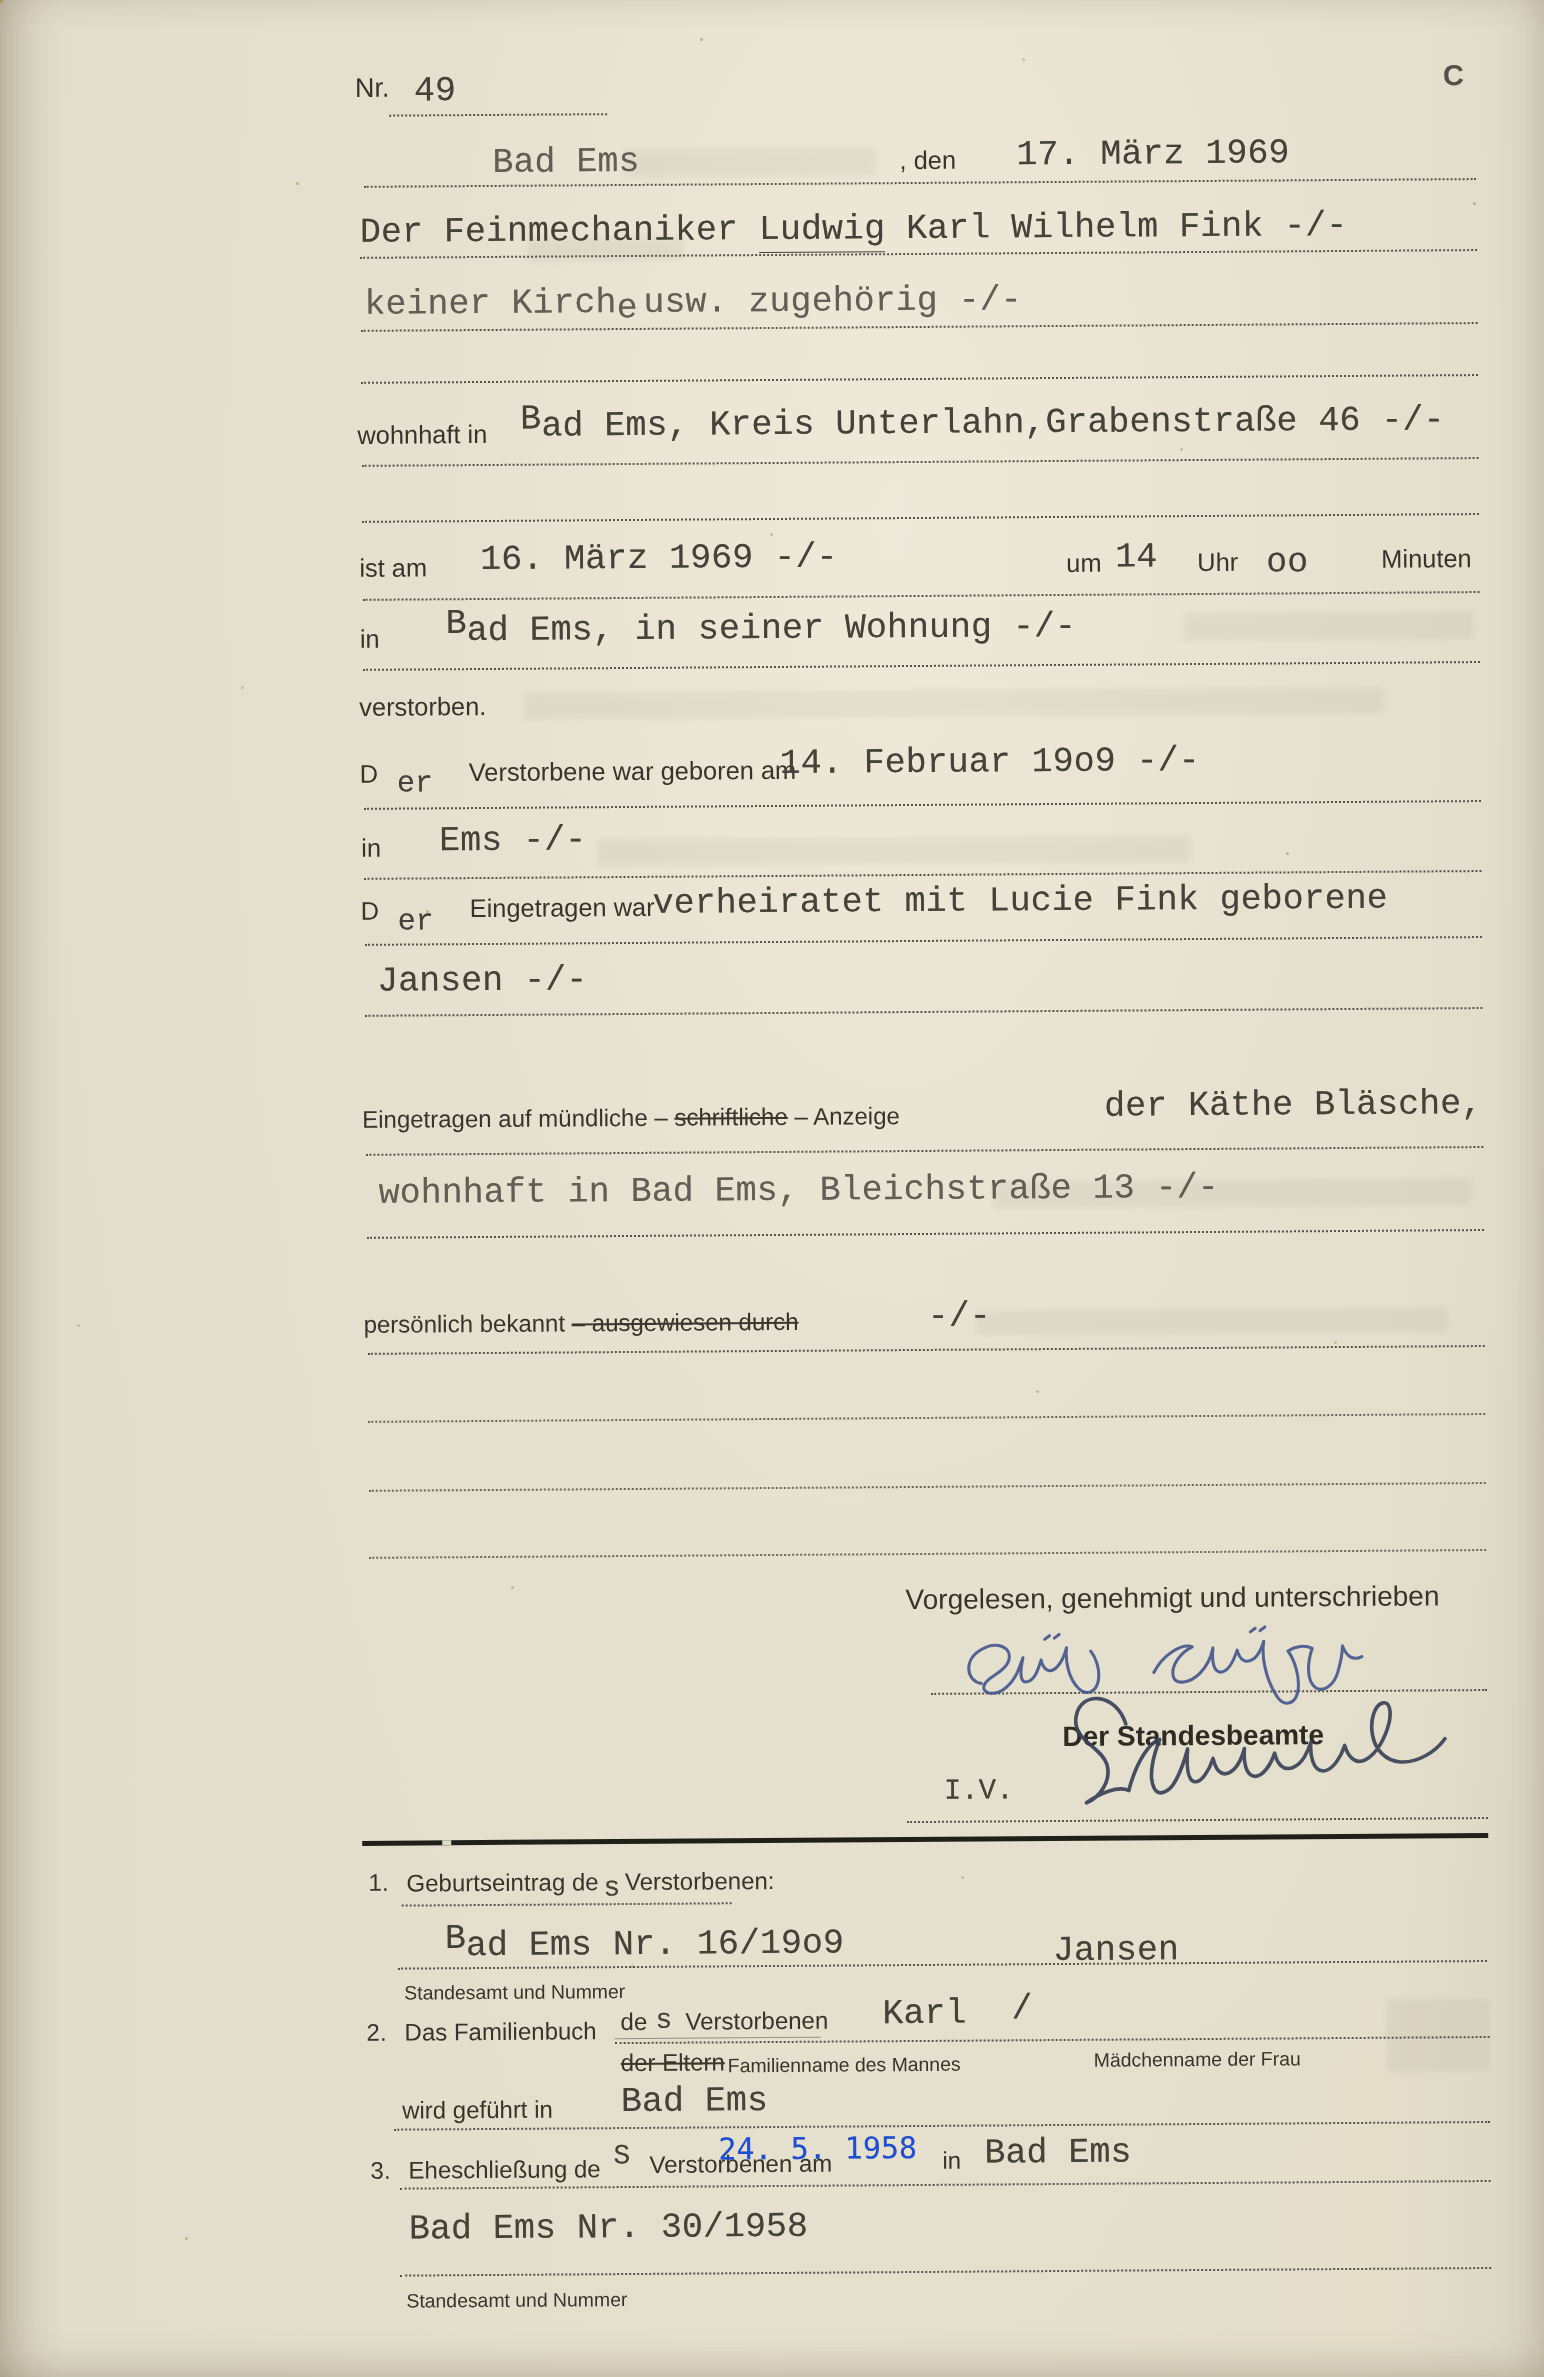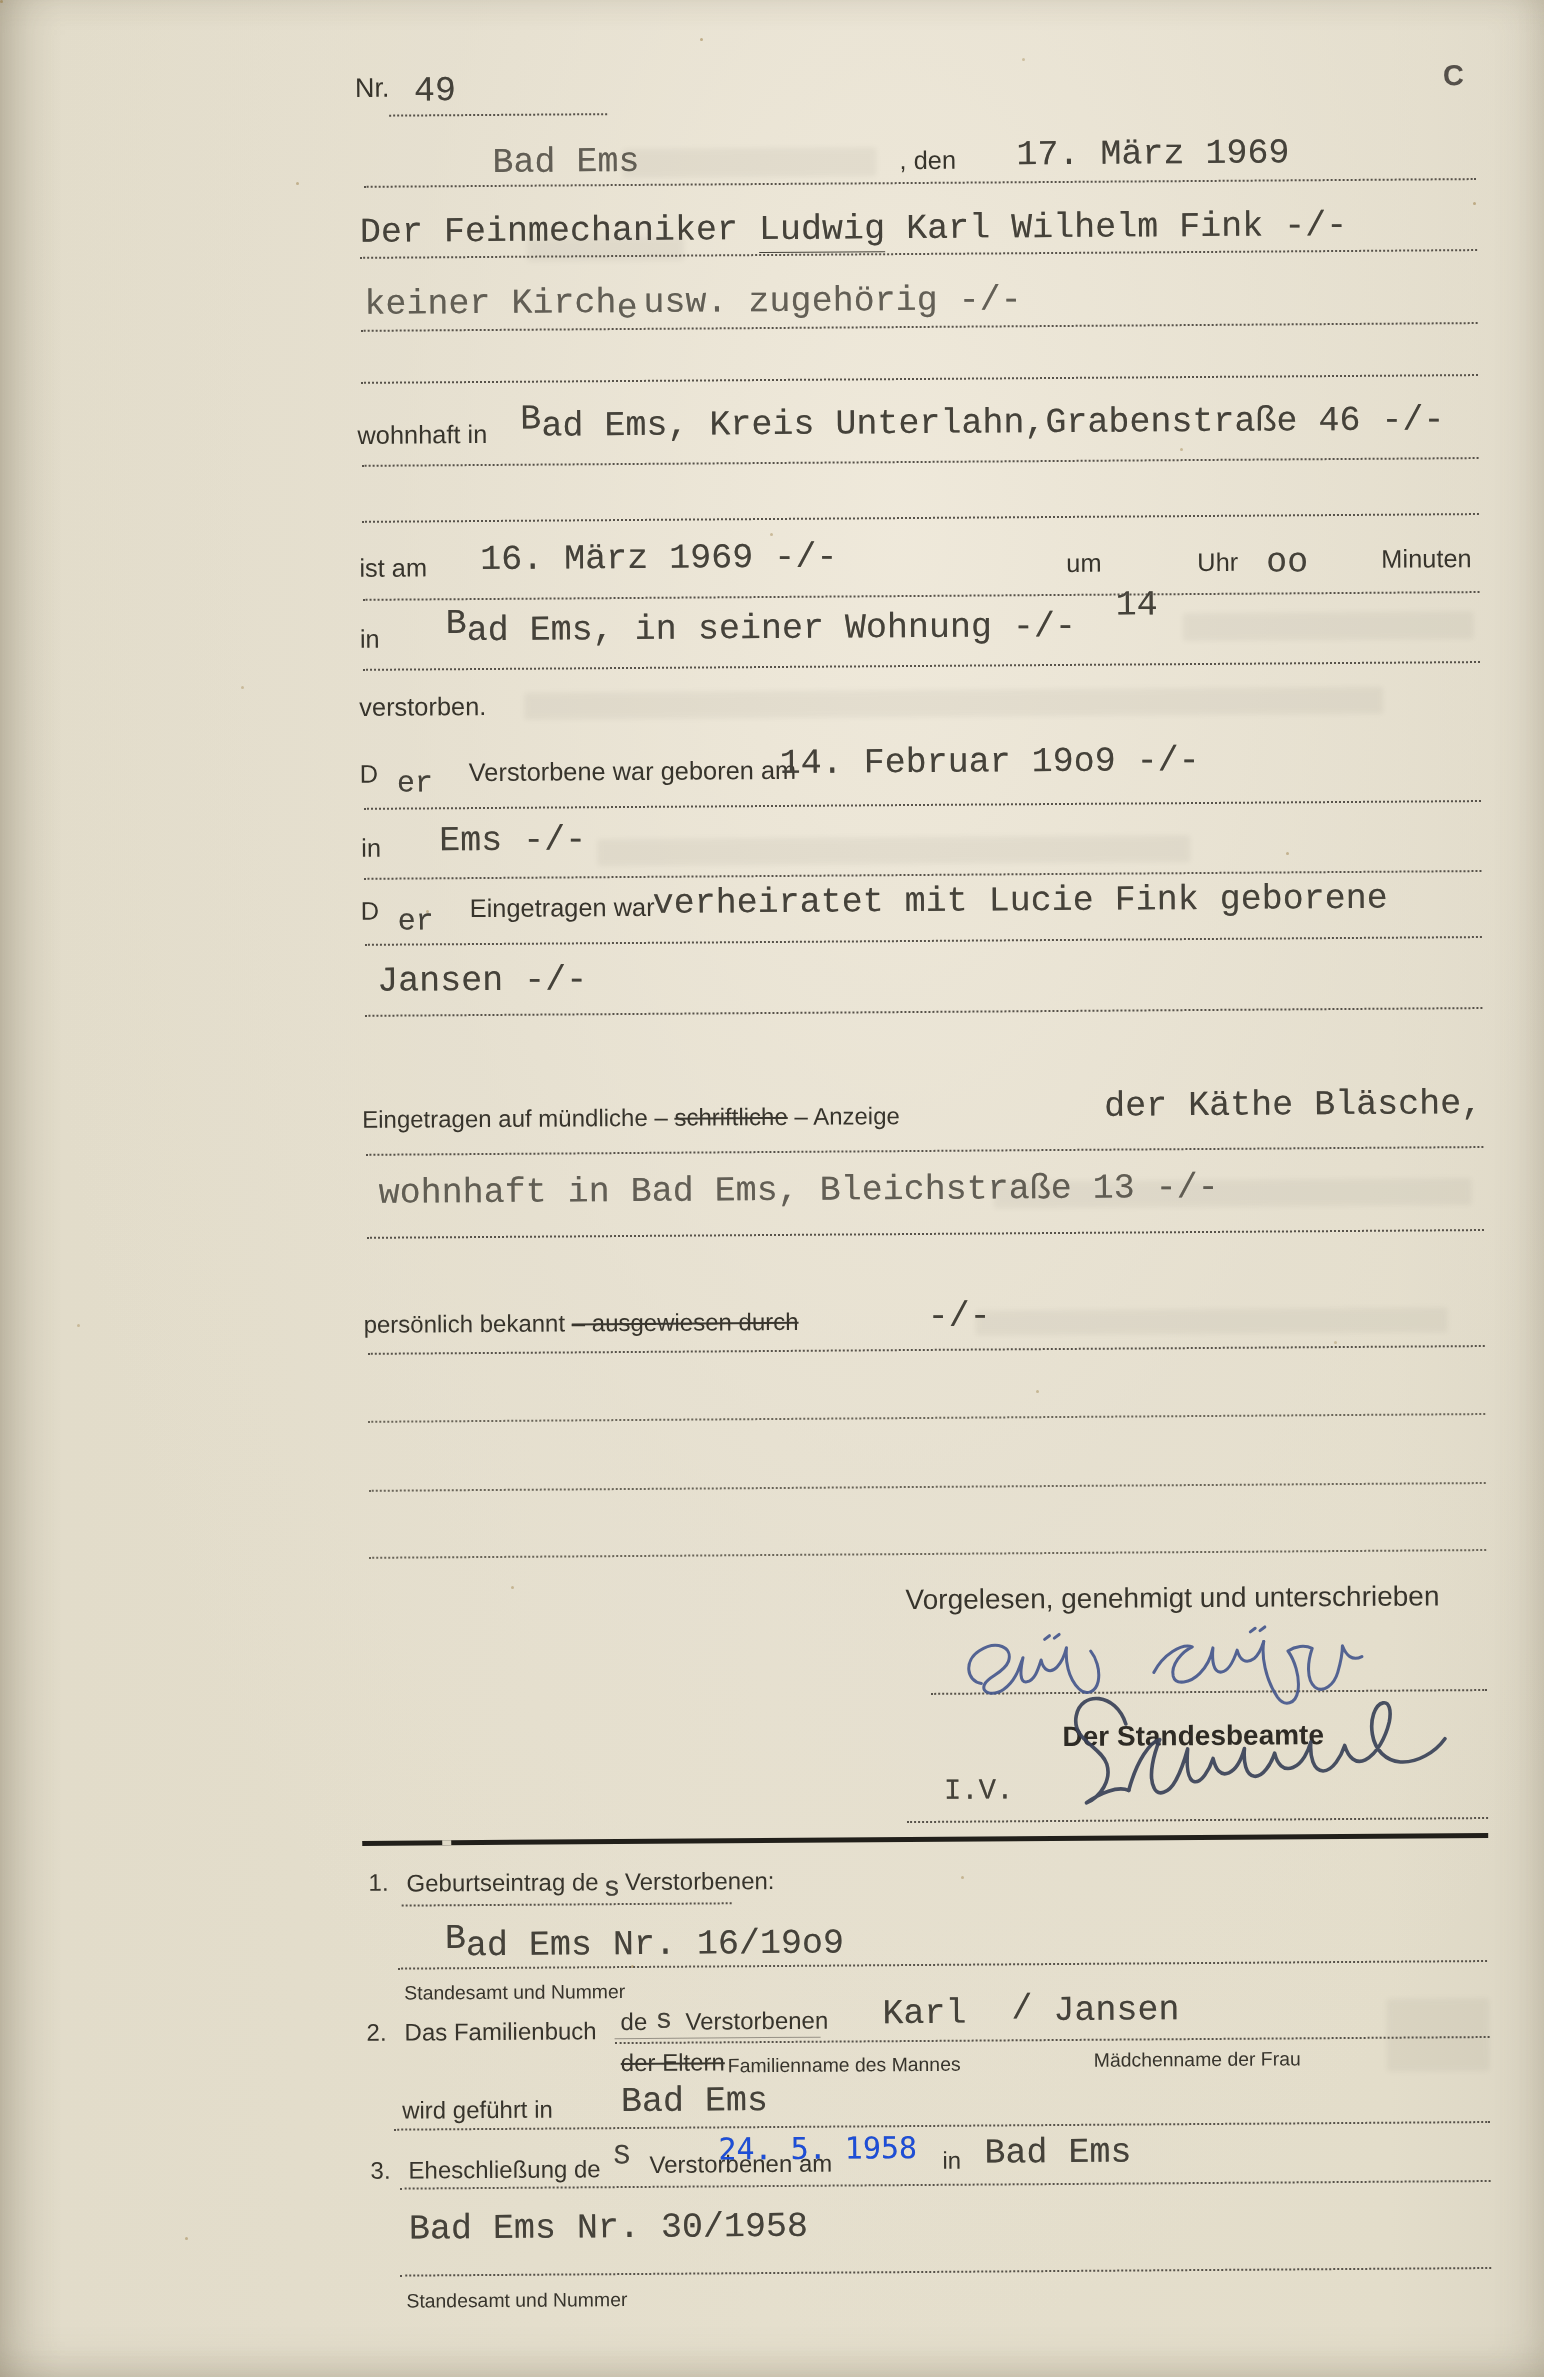--- a/index.html
+++ b/index.html
@@ -72,21 +72,21 @@
   <div class="dotted" style="left:366px;top:379px;width:1117px;"></div>
 
   <div class="abs printed f42" style="left:362px;top:419px;">wohnhaft in</div>
   <div class="abs typed f58" style="left:525px;top:407px;"><span class="up">B</span><span>ad Ems, Kreis Unterlahn,Grabenstraße 46 -/-</span></div>
   <div class="dotted" style="left:366px;top:462px;width:1117px;"></div>
   <div class="dotted" style="left:366px;top:518px;width:1117px;"></div>
 
   <div class="abs printed f42" style="left:363px;top:552px;">ist am</div>
   <div class="abs typed f58" style="left:484px;top:540px;">16. März 1969 -/-</div>
   <div class="abs printed f42" style="left:1054px;top:552px;margin-left:16px;">um</div>
-  <div class="abs typed f58" style="left:1119px;top:542px;margin-top:48px;">14</div>
+  <div class="abs typed f58" style="left:1119px;top:542px;">14</div>
   <div class="abs printed f42" style="left:1201px;top:552px;">Uhr</div>
   <div class="abs typed f58" style="left:1270px;top:548px;">oo</div>
   <div class="abs printed f42" style="left:1385px;top:550px;">Minuten</div>
   <div class="dotted" style="left:366px;top:596px;width:1117px;"></div>
 
   <div class="abs printed f42" style="left:363px;top:623px;">in</div>
   <div class="abs typed f58" style="left:449px;top:611px;"><span class="up">B</span><span>ad Ems, in seiner Wohnung -/-</span></div>
   <div class="dotted" style="left:366px;top:666px;width:1117px;"></div>
   <div class="abs printed f42" style="left:362px;top:691px;">verstorben.</div>
 
@@ -152,21 +152,21 @@
   <div class="abs printed f32" style="left:398px;top:1980px;">Standesamt und Nummer</div>
 
   <div class="abs printed f40" style="left:360px;top:2017px;">2.</div>
   <div class="abs printed f40" style="left:398px;top:2017px;">Das Familienbuch</div>
   <div class="abs printed f40" style="left:614px;top:2008px;">de</div>
   <div class="abs typed f46" style="left:649px;top:2005px;">s</div>
   <div class="abs printed f40" style="left:679px;top:2008px;">Verstorbenen</div>
   <div class="abs printed f40 strike" style="left:614px;top:2049px;">der Eltern</div>
   <div class="abs typed f58" style="left:876px;top:1997px;">Karl</div>
   <div class="abs typed f58" style="left:1005px;top:1993px;">/</div>
-  <div class="abs typed f58" style="left:1047px;top:1995px;">Jansen</div>
+  <div class="abs typed f58" style="left:1047px;top:1935px;">Jansen</div>
   <div style="position:absolute;left:608px;top:2037px;width:206px;height:0;border-bottom:1.8px solid rgba(85,80,74,.55);"></div>
   <div class="dotted" style="left:608px;top:2041px;width:875px;"></div>
   <div class="abs printed f32" style="left:721px;top:2055px;">Familienname des Mannes</div>
   <div class="abs printed f32" style="left:1087px;top:2052px;">Mädchenname der Frau</div>
   <div class="abs printed f40" style="left:395px;top:2095px;">wird geführt in</div>
   <div class="abs typed f58" style="left:614px;top:2083px;">Bad Ems</div>
   <div class="dotted" style="left:387px;top:2126px;width:1096px;"></div>
 
   <div class="abs printed f40" style="left:363px;top:2155px;">3.</div>
   <div class="abs printed f40" style="left:401px;top:2155px;">Eheschließung de</div>

